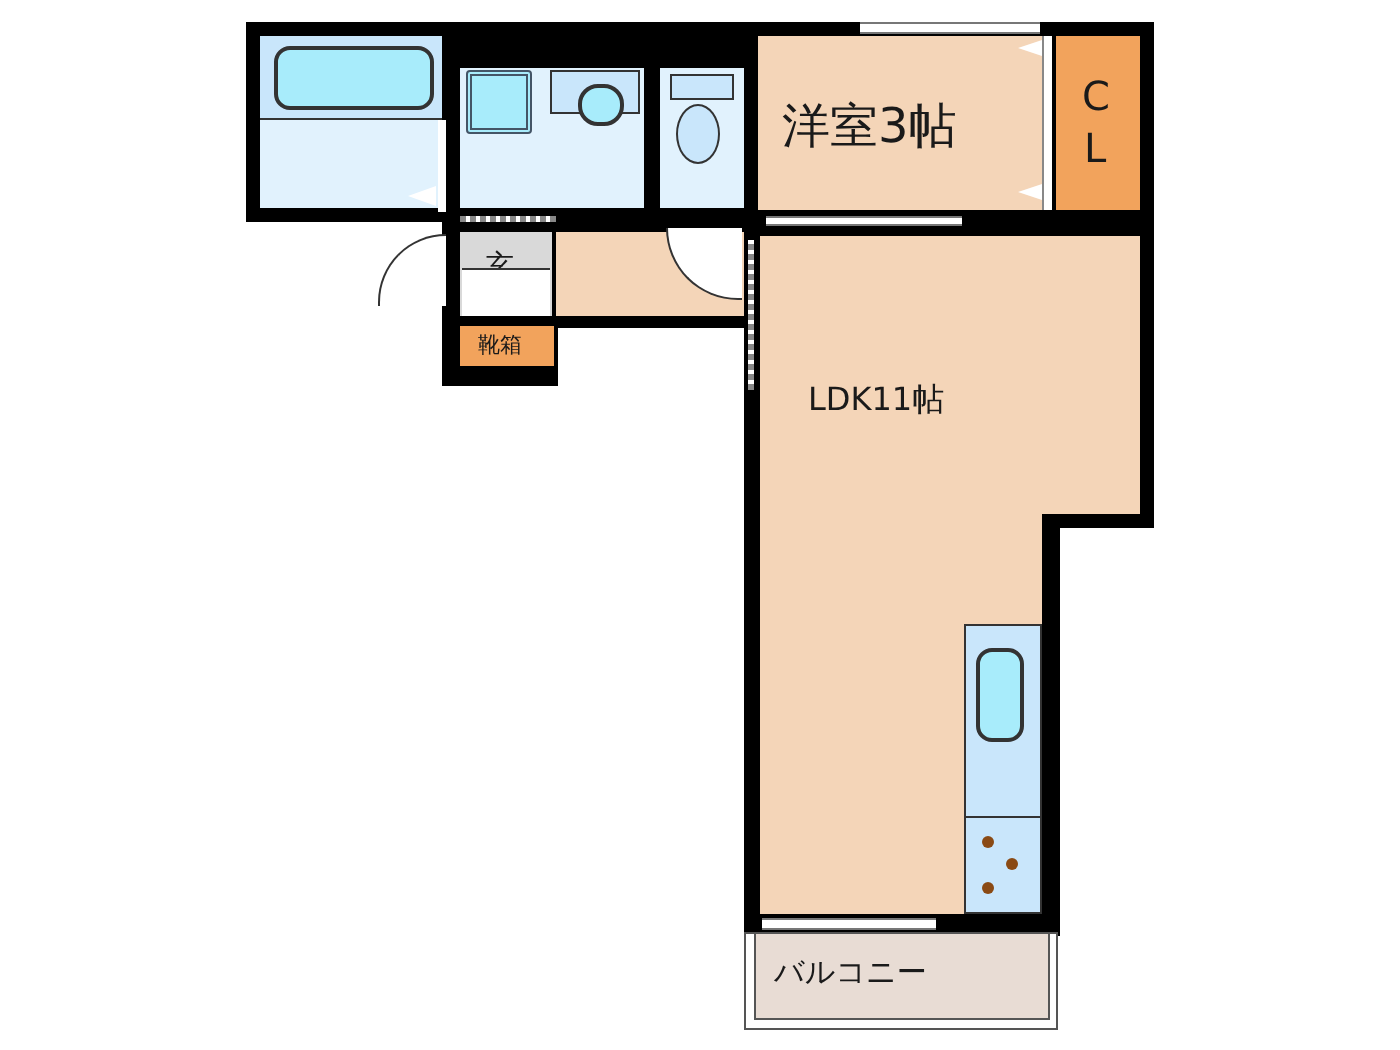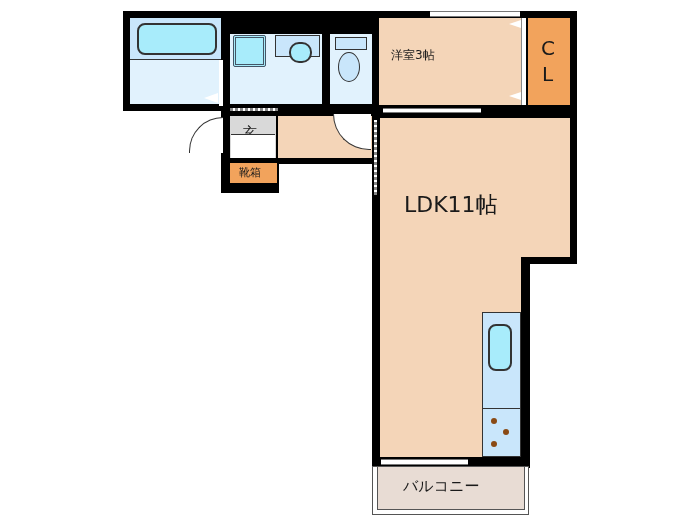--- a/index.html
+++ b/index.html
@@ -46,40 +46,40 @@
 
 <div class="abs" style="left:230px;top:116px;width:46px;height:42px;background:#d9d9d9;"></div>
 <div class="label" style="left:243px;top:124px;font-size:14px;">玄</div>
 <div class="abs" style="left:231px;top:134px;width:44px;height:24px;background:#fff;border-top:1px solid #333;"></div>
 <div class="abs" style="left:189px;top:117px;width:34px;height:36px;border:1px solid #333;border-right:none;border-top-left-radius:34px;border-bottom:none;background:#fff;"></div>
 
 <div class="abs" style="left:230px;top:163px;width:47px;height:20px;background:#f2a35c;"></div>
 <div class="label" style="left:239px;top:165px;font-size:11px;text-align:center;">靴箱</div>
 
 <div class="abs floor" style="left:379px;top:18px;width:142px;height:87px;"></div>
-<div class="label" style="left:391px;top:47px;font-size:12px;">洋室3帖</div>
+<div class="label" style="left:391px;top:47px;font-size:24px;">洋室3帖</div>
 <div class="abs sash" style="left:430px;top:11px;width:90px;height:6px;"></div>
 <div class="abs" style="left:509px;top:20px;width:0;height:0;border-top:4px solid transparent;border-bottom:4px solid transparent;border-right:12px solid #fff;"></div>
 <div class="abs" style="left:509px;top:92px;width:0;height:0;border-top:4px solid transparent;border-bottom:4px solid transparent;border-right:12px solid #fff;"></div>
 <div class="abs" style="left:521px;top:18px;width:5px;height:87px;background:#fff;border-left:1px solid #888;"></div>
 <div class="abs sash" style="left:383px;top:108px;width:98px;height:5px;"></div>
 
 <div class="abs" style="left:528px;top:18px;width:42px;height:87px;background:#f2a35c;"></div>
 <div class="label" style="left:541px;top:36px;font-size:20px;">C</div>
 <div class="label" style="left:542px;top:62px;font-size:20px;">L</div>
 
 <div class="abs floor" style="left:380px;top:118px;width:190px;height:139px;"></div>
 <div class="abs floor" style="left:380px;top:250px;width:141px;height:207px;"></div>
-<div class="label" style="left:404px;top:190px;font-size:22px;">LDK11帖</div>
+<div class="label" style="left:404px;top:190px;font-size:16px;">LDK11帖</div>
 <div class="abs dashv" style="left:374px;top:120px;width:3px;height:75px;"></div>
 
 <div class="abs wet2" style="left:482px;top:312px;width:39px;height:145px;border:1px solid #333;"></div>
 <div class="abs fix" style="left:488px;top:324px;width:24px;height:47px;"></div>
 <div class="abs" style="left:482px;top:408px;width:39px;height:1px;background:#333;"></div>
 <div class="abs" style="left:491px;top:418px;width:6px;height:6px;border-radius:50%;background:#8a4a14;"></div>
 <div class="abs" style="left:503px;top:429px;width:6px;height:6px;border-radius:50%;background:#8a4a14;"></div>
 <div class="abs" style="left:491px;top:441px;width:6px;height:6px;border-radius:50%;background:#8a4a14;"></div>
 
 <div class="abs sash" style="left:381px;top:459px;width:87px;height:6px;"></div>
 
 <div class="abs" style="left:372px;top:466px;width:157px;height:49px;border:1px solid #555;background:#fff;"></div>
 <div class="abs" style="left:377px;top:467px;width:148px;height:43px;background:#e8dcd4;border:1px solid #555;border-top:none;"></div>
-<div class="label" style="left:403px;top:477px;font-size:15px;">バルコニー</div>
+<div class="label" style="left:387px;top:477px;font-size:15px;">バルコニー</div>
 
 </body></html>

